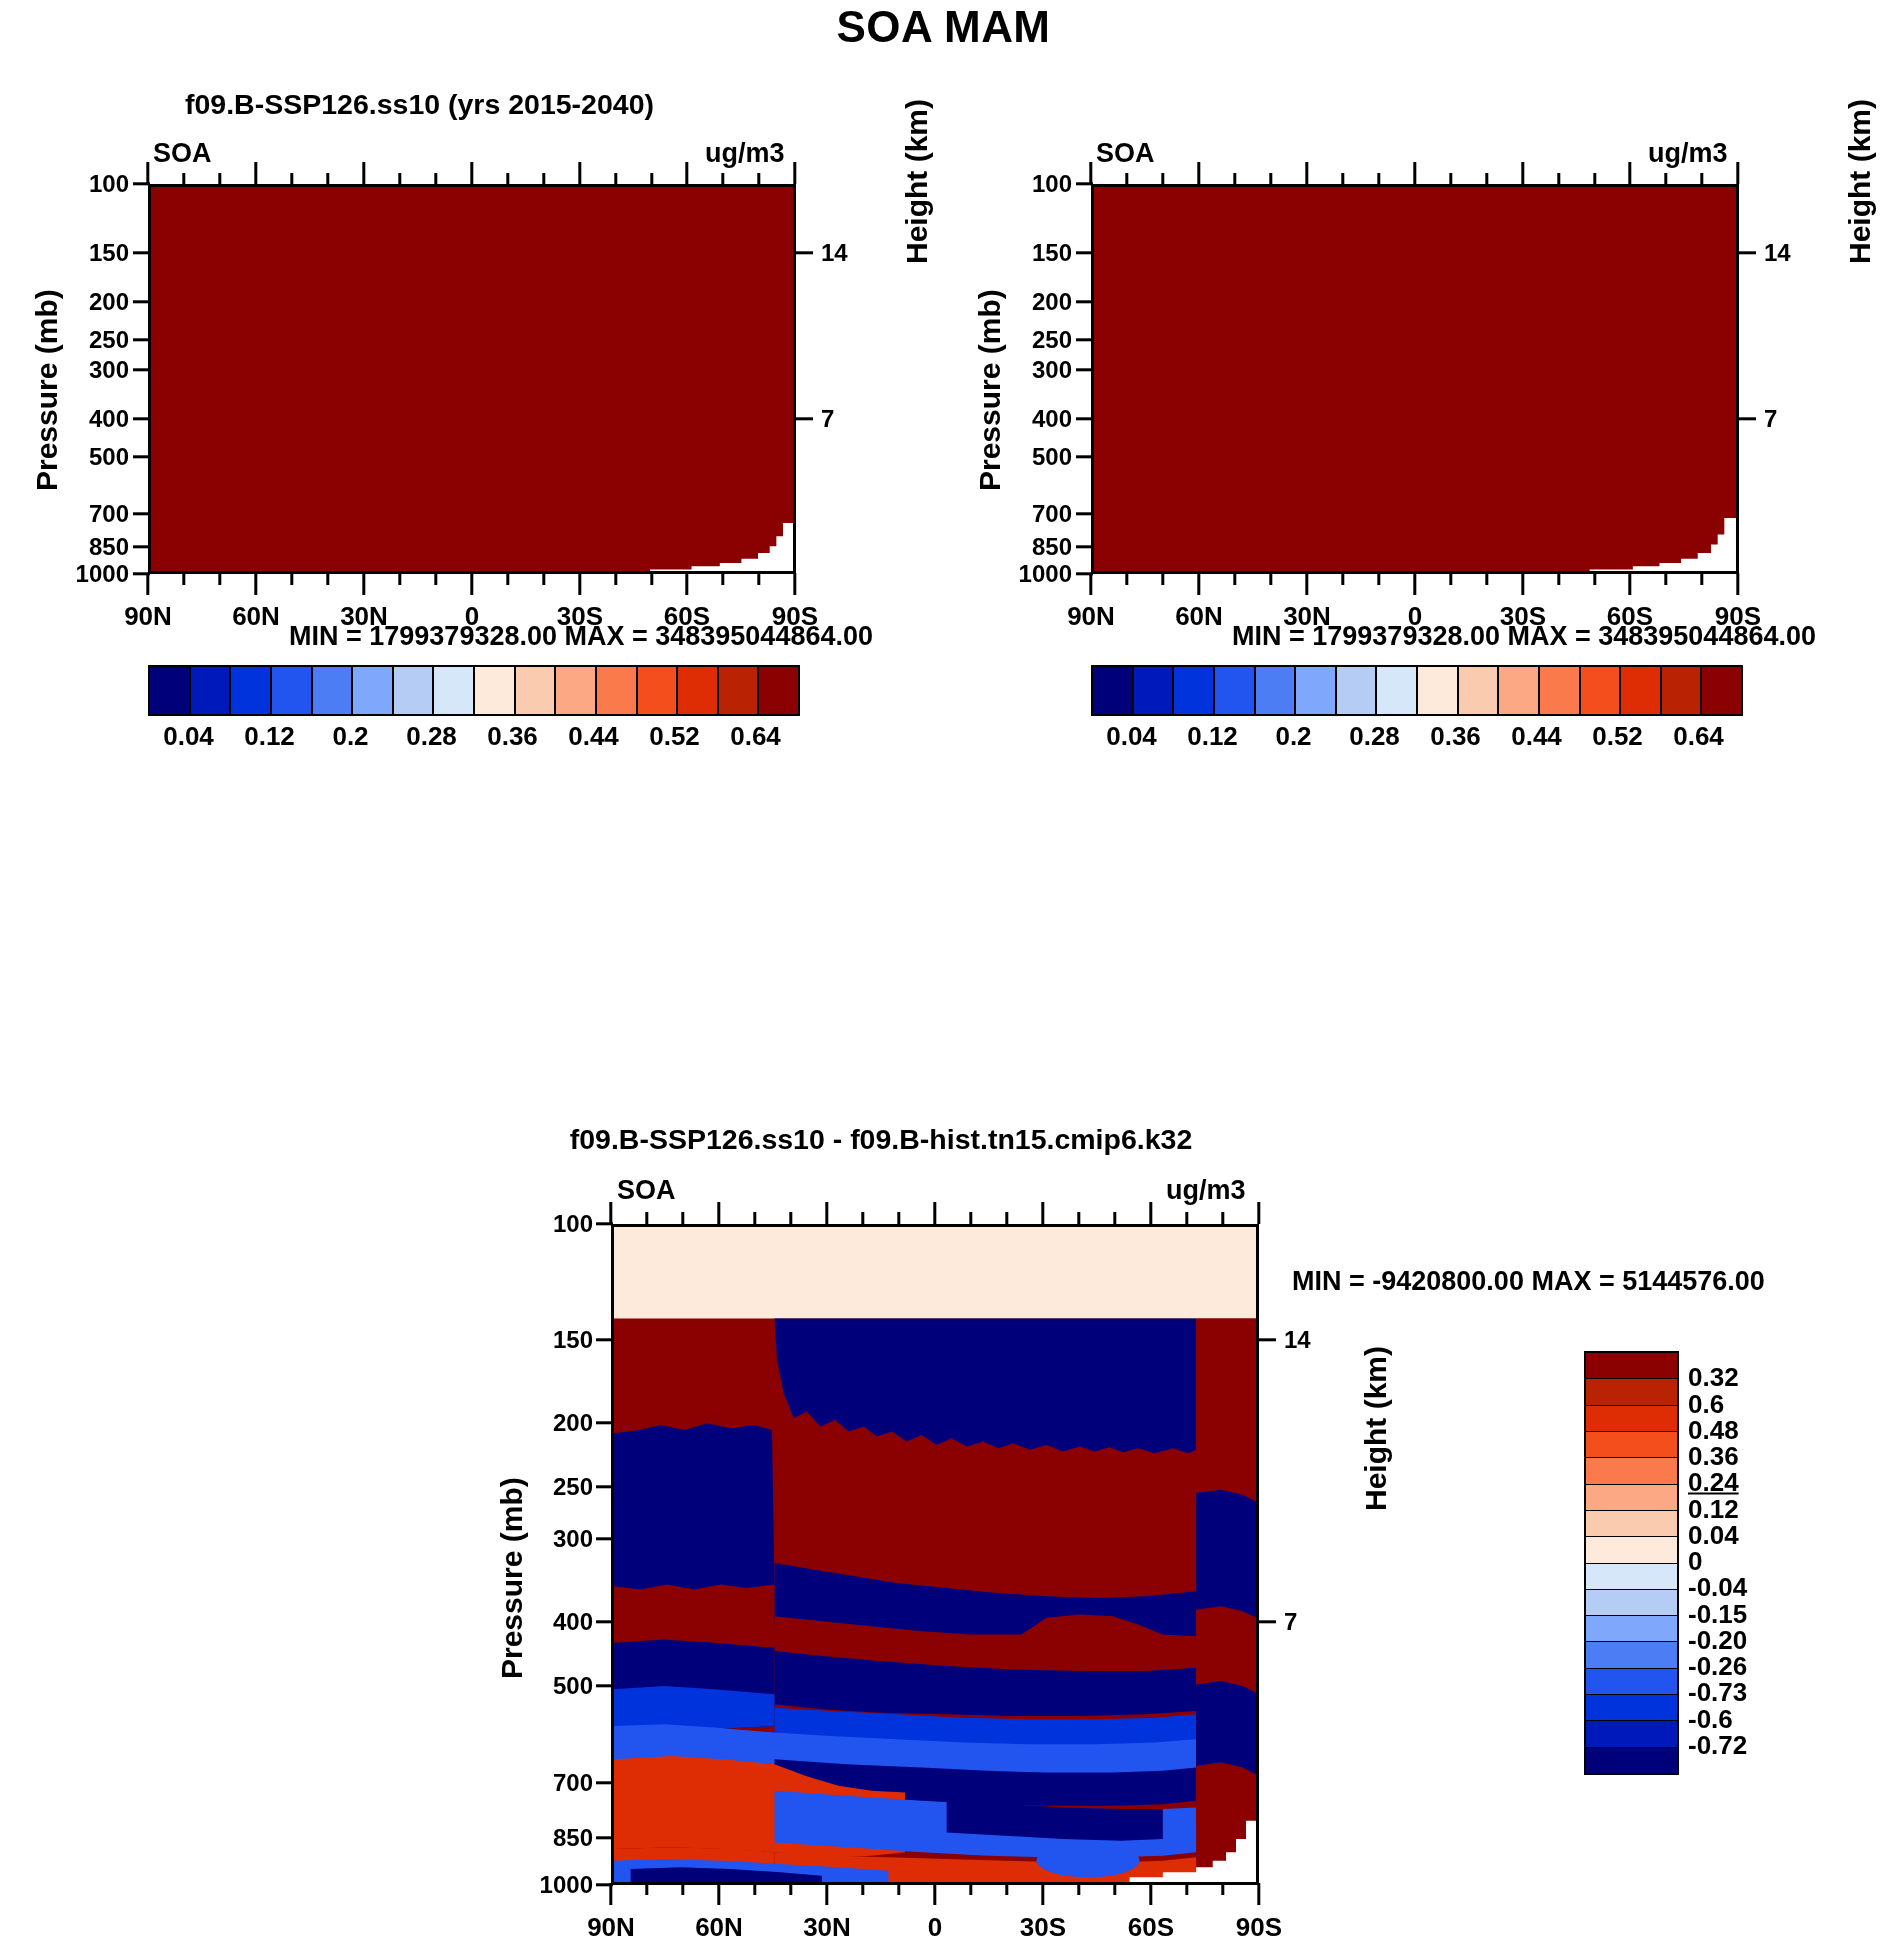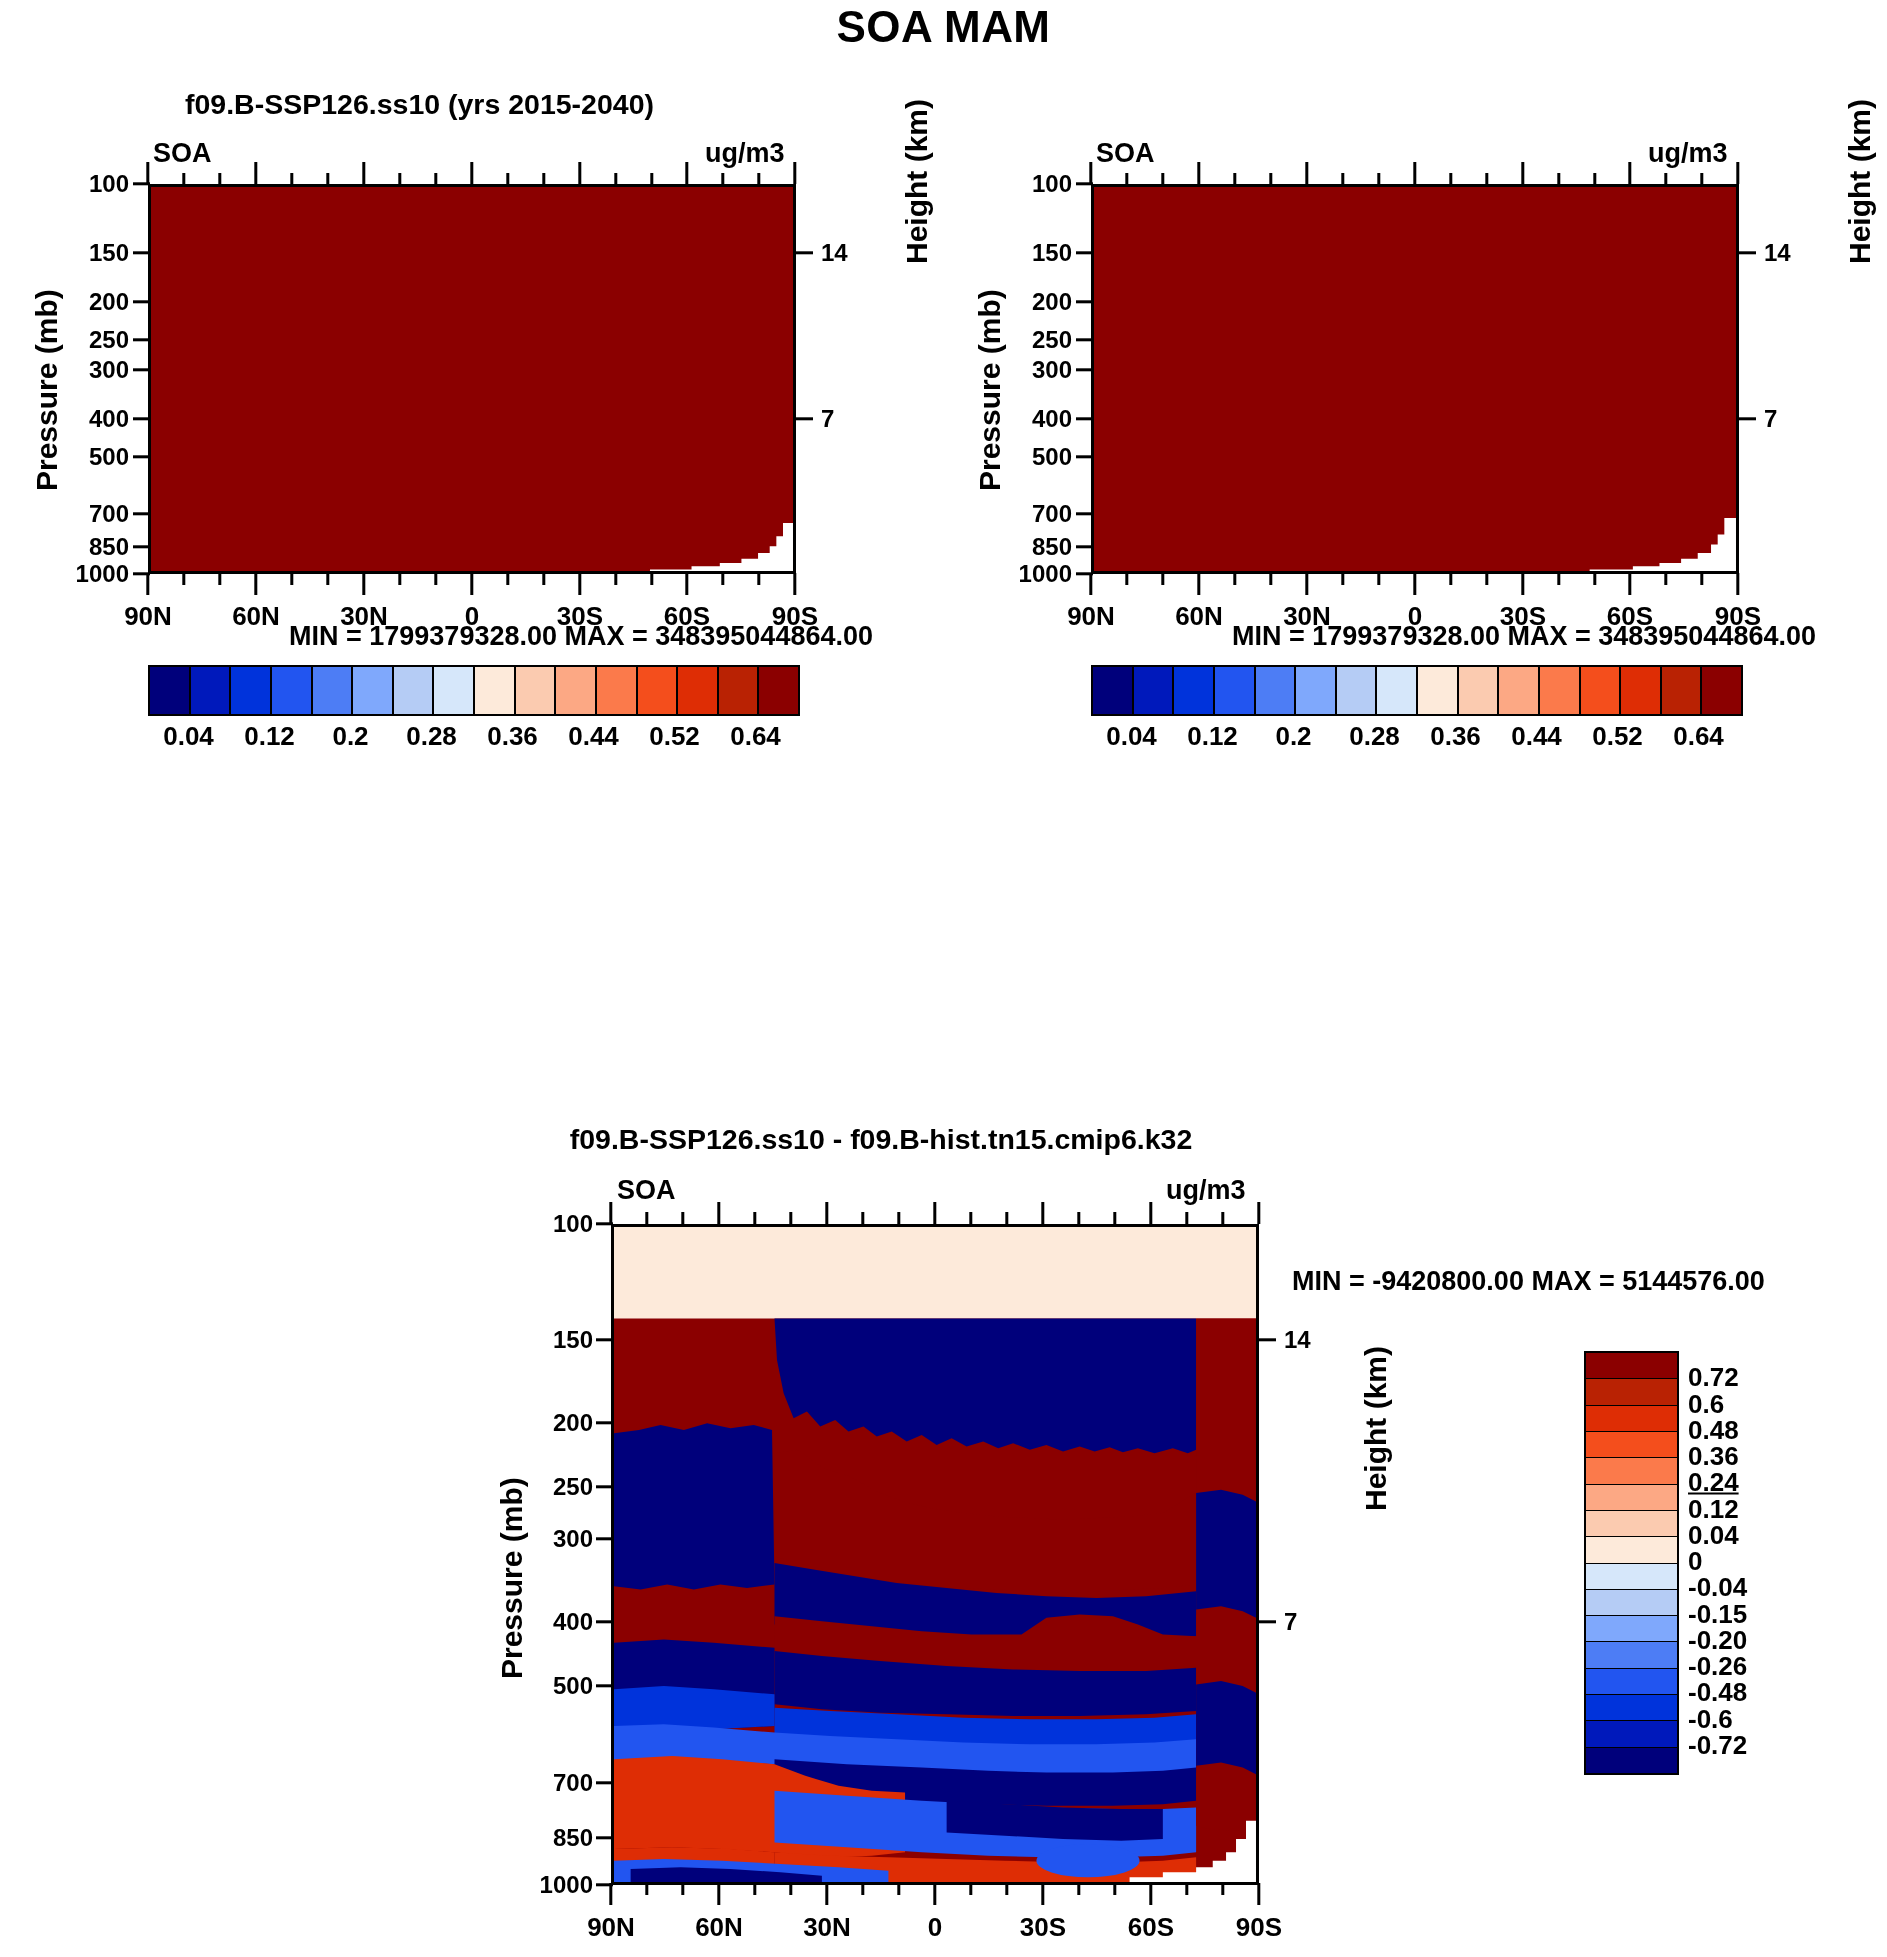--- a/index.html
+++ b/index.html
@@ -518,33 +518,33 @@
       <div class="cell" style="background: rgb(214, 231, 250);"></div>
       <div class="cell" style="background: rgb(181, 204, 245);"></div>
       <div class="cell" style="background: rgb(127, 168, 252);"></div>
       <div class="cell" style="background: rgb(77, 125, 245);"></div>
       <div class="cell" style="background: rgb(34, 85, 240);"></div>
       <div class="cell" style="background: rgb(0, 51, 219);"></div>
       <div class="cell" style="background: rgb(0, 25, 187);"></div>
       <div class="cell" style="background: rgb(0, 0, 123);"></div>
     </div>
   <div class="cbar-v-labels" style="left:1688px; top:243px; width:134px; height:420px;">
-      <span style="top: 6.25%; left: 0px;">0.72</span>
+      <span style="top: 6.25%; left: 0px;">0.32</span>
       <span style="top: 12.5%; left: 0px;">0.6</span>
       <span style="top: 18.75%; left: 0px;">0.48</span>
       <span style="top: 25%; left: 0px;">0.36</span>
       <span style="top: 31.25%; left: 0px; text-decoration: underline;">0.24</span>
       <span style="top: 37.5%; left: 0px;">0.12</span>
       <span style="top: 43.75%; left: 0px;">0.04</span>
       <span style="top: 50%; left: 0px;">0</span>
       <span style="top: 56.25%; left: 0px;">-0.04</span>
       <span style="top: 62.5%; left: 0px;">-0.15</span>
       <span style="top: 68.75%; left: 0px;">-0.20</span>
       <span style="top: 75%; left: 0px;">-0.26</span>
-      <span style="top: 81.25%; left: 0px;">-0.48</span>
+      <span style="top: 81.25%; left: 0px;">-0.73</span>
       <span style="top: 87.5%; left: 0px;">-0.6</span>
       <span style="top: 93.75%; left: 0px;">-0.72</span>
     </div>
 <div class="ytick-label" style="left: 519px; top: 116px; width: 74px;">100</div>
     <div class="ytick-mark" style="left: 596px; top: 116px; width: 17px;"></div>
     <div class="ytick-label" style="left: 519px; top: 232px; width: 74px;">150</div>
     <div class="ytick-mark" style="left: 596px; top: 232px; width: 17px;"></div>
     <div class="ytick-label" style="left: 519px; top: 315px; width: 74px;">200</div>
     <div class="ytick-mark" style="left: 596px; top: 315px; width: 17px;"></div>
     <div class="ytick-label" style="left: 519px; top: 379px; width: 74px;">250</div>

